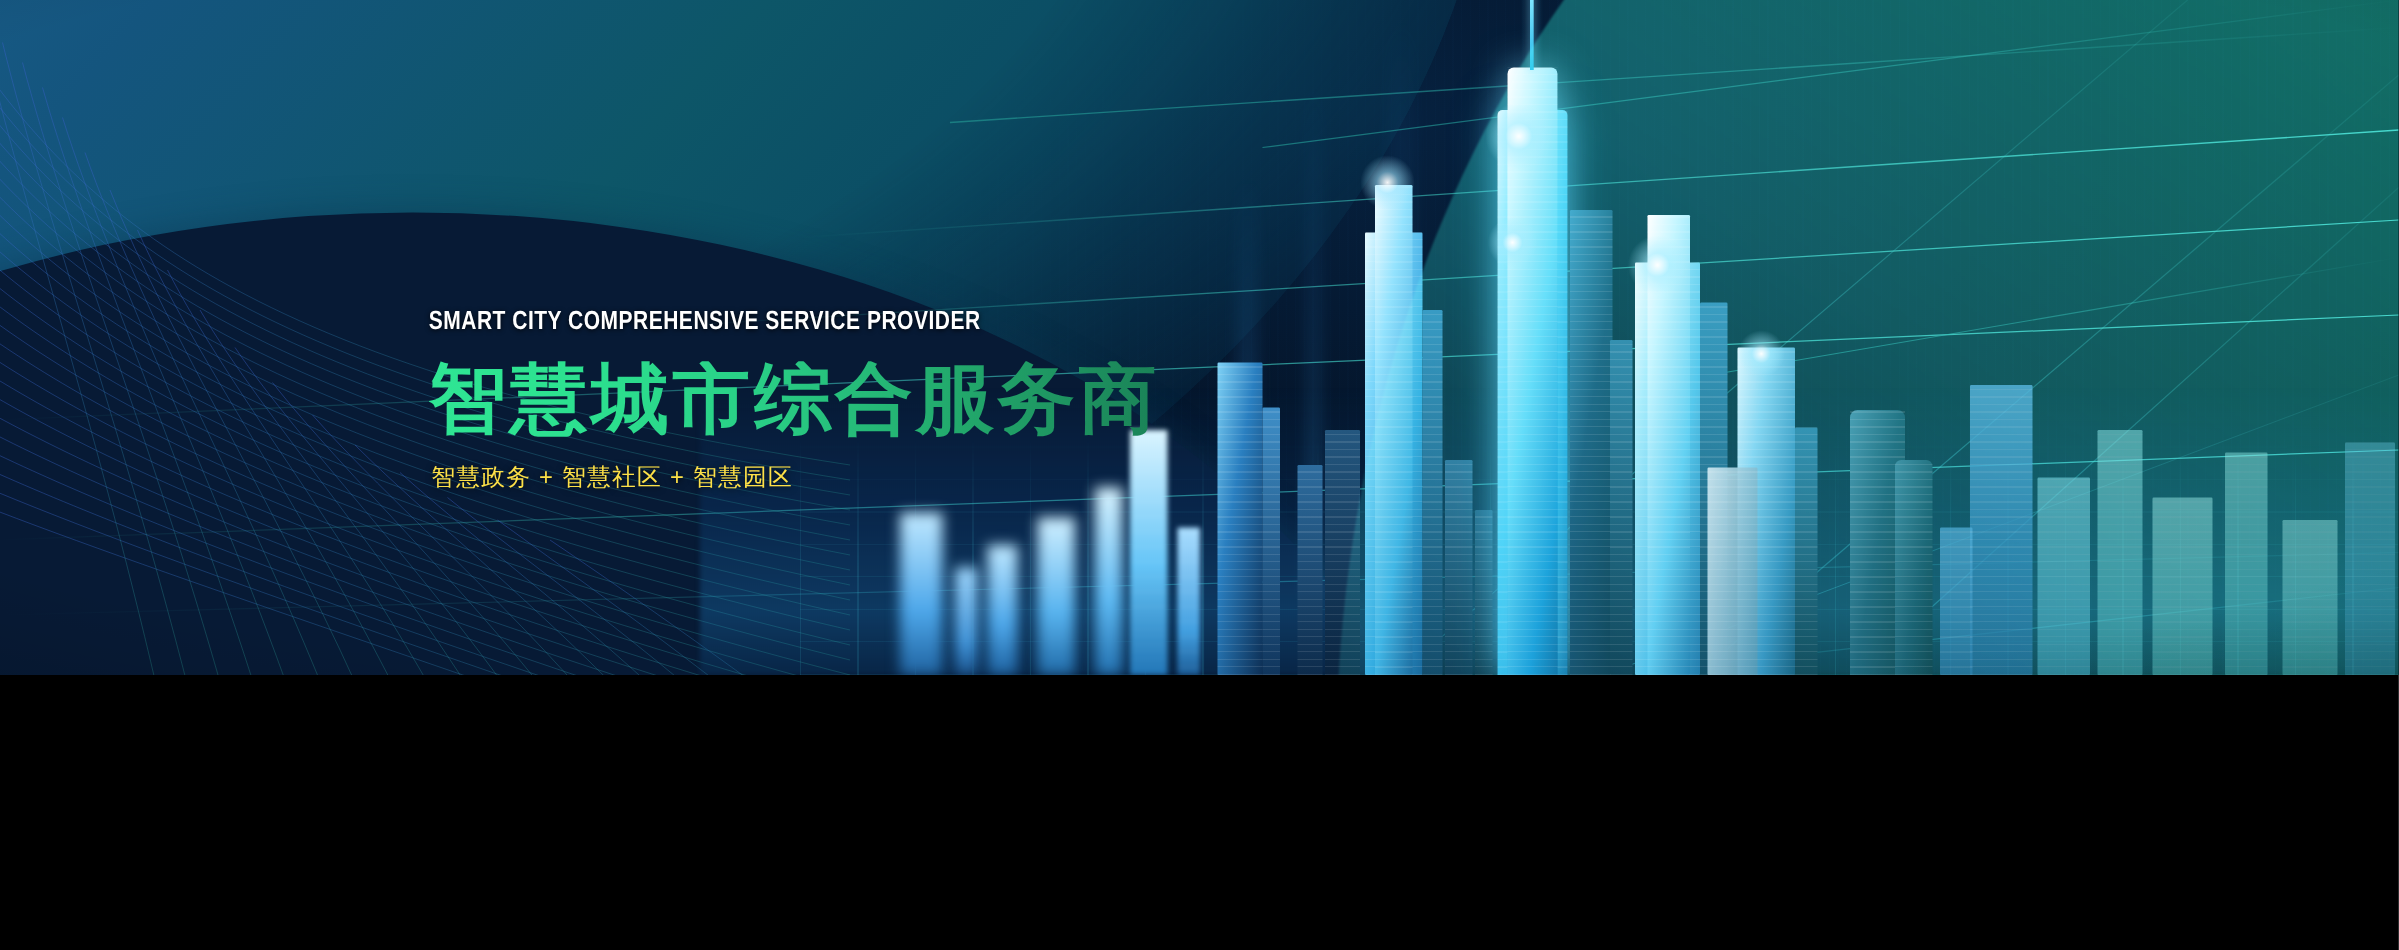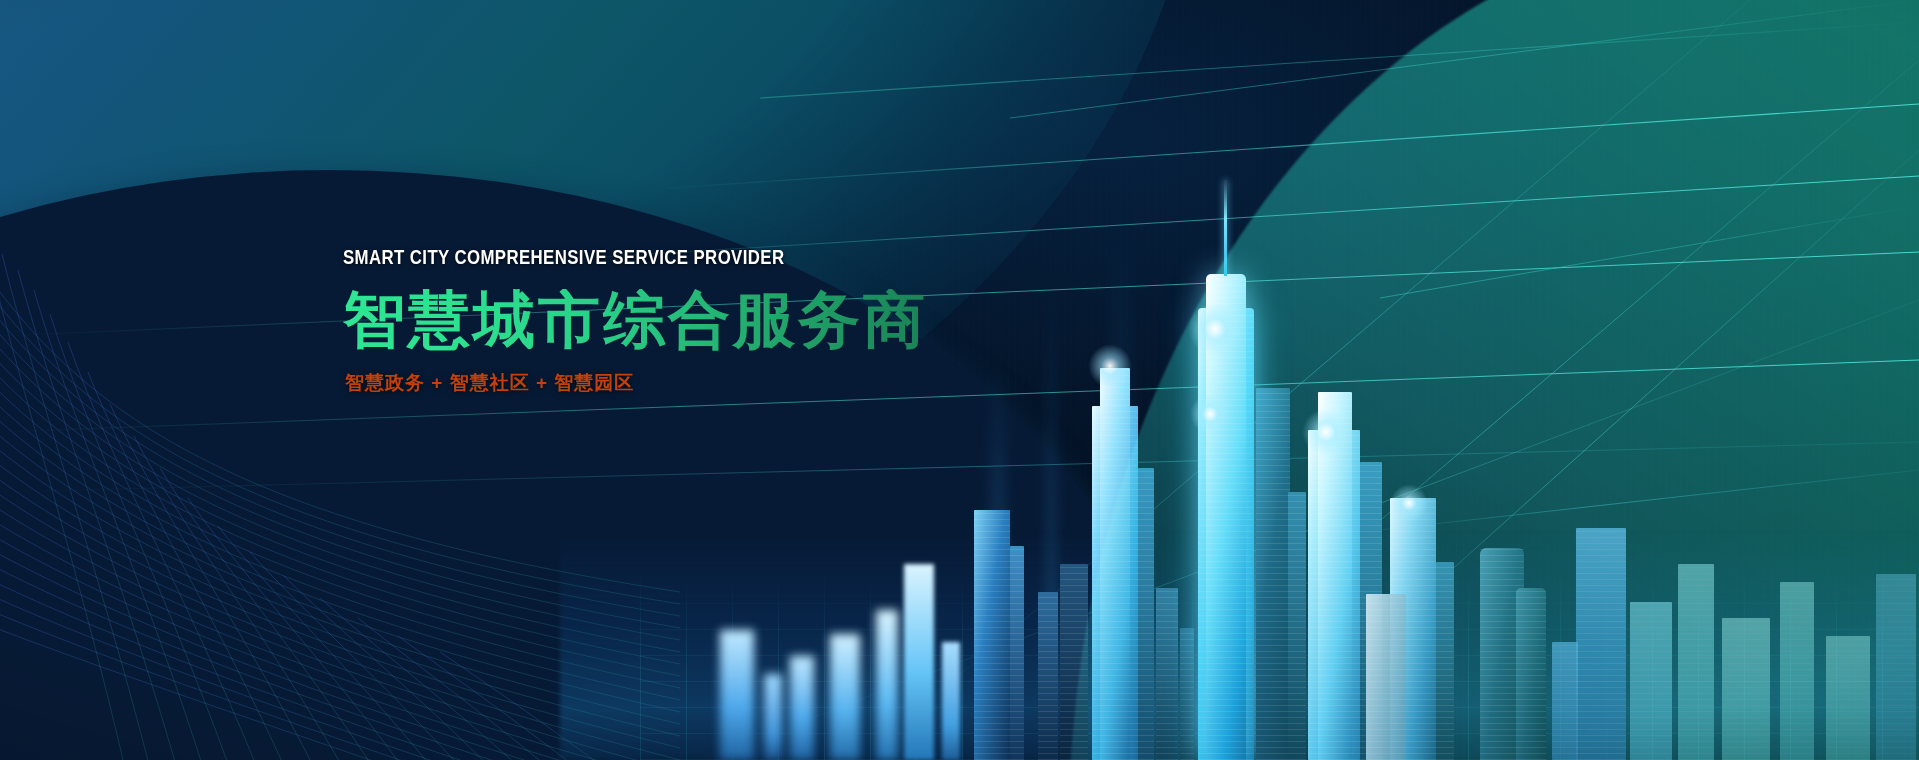--- a/index.html
+++ b/index.html
@@ -7,21 +7,21 @@
     padding: 0;
     background: #000;
   }
   body {
     font-family: "Liberation Sans", sans-serif;
   }
 
   #banner {
     position: relative;
     width: 1919px;
-    height: 760px;
+    height: 540px;
     overflow: hidden;
     background: #030f22;
   }
 
   
   .layer { position: absolute; inset: 0; pointer-events: none; }
 
   
   .bg-base {
     background:
@@ -161,23 +161,23 @@
     -webkit-background-clip: text;
             background-clip: text;
     color: transparent;
     -webkit-text-fill-color: transparent;
     font-family: "Liberation Sans", sans-serif;
     text-decoration: underline;
   }
 
   .subline {
     margin: 22px 0 6px 2px;
-    color: #c2410c;
+    color: #fde047;
     font-size: 19px;
-    font-weight: bold;
+    font-weight: normal;
     letter-spacing: 1px;
     line-height: 1;
     white-space: nowrap;
     text-shadow: 0 1px 6px rgba(0,0,0,.8);
     font-family: "Liberation Sans", sans-serif;
   }
 
   
   .vignette {
     background: radial-gradient(ellipse 125% 115% at 50% 45%, rgba(0,0,0,0) 52%, rgba(0,0,0,.42) 100%);

